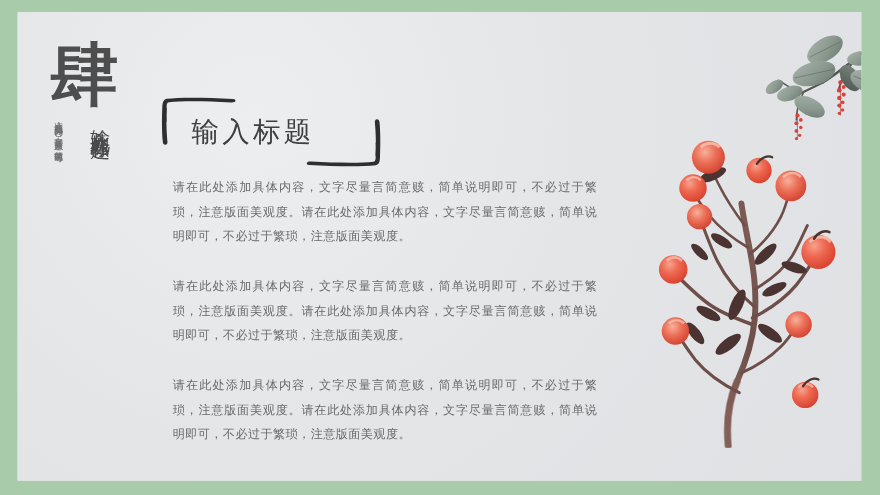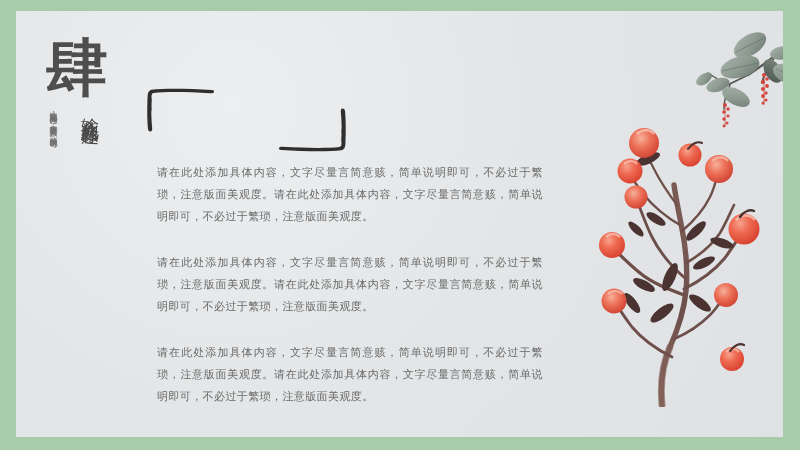--- a/index.html
+++ b/index.html
@@ -112,21 +112,21 @@
     top: 150px;
     width: 390px;
   }
   #body-copy p {
     margin: 0 4px 24px 0;
     font-size: 11px;
     line-height: 2.0;
     color: #6a6a6a;
     text-align: justify;
     letter-spacing: .4px;
-    font-family: Liberation Serif, serif;
+    font-family: Liberation Mono, monospace;
   }
   #body-copy p:last-child { margin-bottom: 0; }
 
   
   #berry-branch {
     position: absolute;
     left: 528px;
     top: 96px;
     width: 240px;
     height: 300px;
@@ -171,20 +171,21 @@
                  C52 44.8 28 44.4 4 43.0 C2.4 42.9 1.6 42.1 2 41.1
                  C2.4 40.1 3.6 39.7 5.8 39.8 C28 41.0 50 41.4 62.4 40.0
                  C63.8 39.8 64.4 38.8 64.5 36.6 C65.0 24 64.6 13 63.8 4.4
                  C63.6 2.4 64.6 1.2 65.8 1.4 C67.0 1.6 67.8 2.4 68 4 Z" fill="#2f2f2f"></path>
         <path d="M65.4 34 C65.8 31 65.9 27 65.6 23" stroke="#2f2f2f" stroke-width="2.4" fill="none" stroke-linecap="round" opacity=".75"></path>
         <path d="M60 41.8 C50 42.4 36 42.5 20 42.0" stroke="#2f2f2f" stroke-width="1.4" fill="none" stroke-linecap="round" opacity=".5"></path>
         <circle cx="66.8" cy="16" r="1.5" fill="#2f2f2f" opacity=".8"></circle>
         <circle cx="66.4" cy="10" r="1.1" fill="#2f2f2f" opacity=".6"></circle>
       </svg>
 
+      <div class="title-text">输入标题</div>
     </div>
 
     <div id="body-copy">
       <p>请在此处添加具体内容，文字尽量言简意赅，简单说明即可，不必过于繁琐，注意版面美观度。请在此处添加具体内容，文字尽量言简意赅，简单说明即可，不必过于繁琐，注意版面美观度。</p>
       <p>请在此处添加具体内容，文字尽量言简意赅，简单说明即可，不必过于繁琐，注意版面美观度。请在此处添加具体内容，文字尽量言简意赅，简单说明即可，不必过于繁琐，注意版面美观度。</p>
       <p>请在此处添加具体内容，文字尽量言简意赅，简单说明即可，不必过于繁琐，注意版面美观度。请在此处添加具体内容，文字尽量言简意赅，简单说明即可，不必过于繁琐，注意版面美观度。</p>
     </div>
 
     <svg id="berry-branch" viewBox="0 0 240 300">
       <defs>

